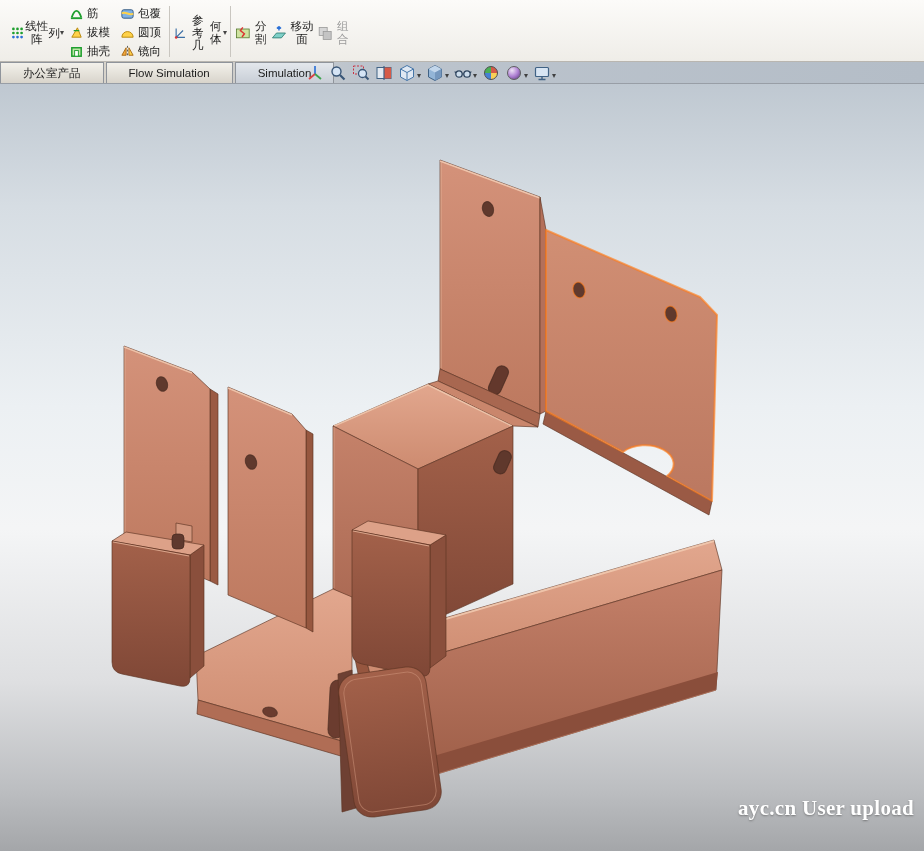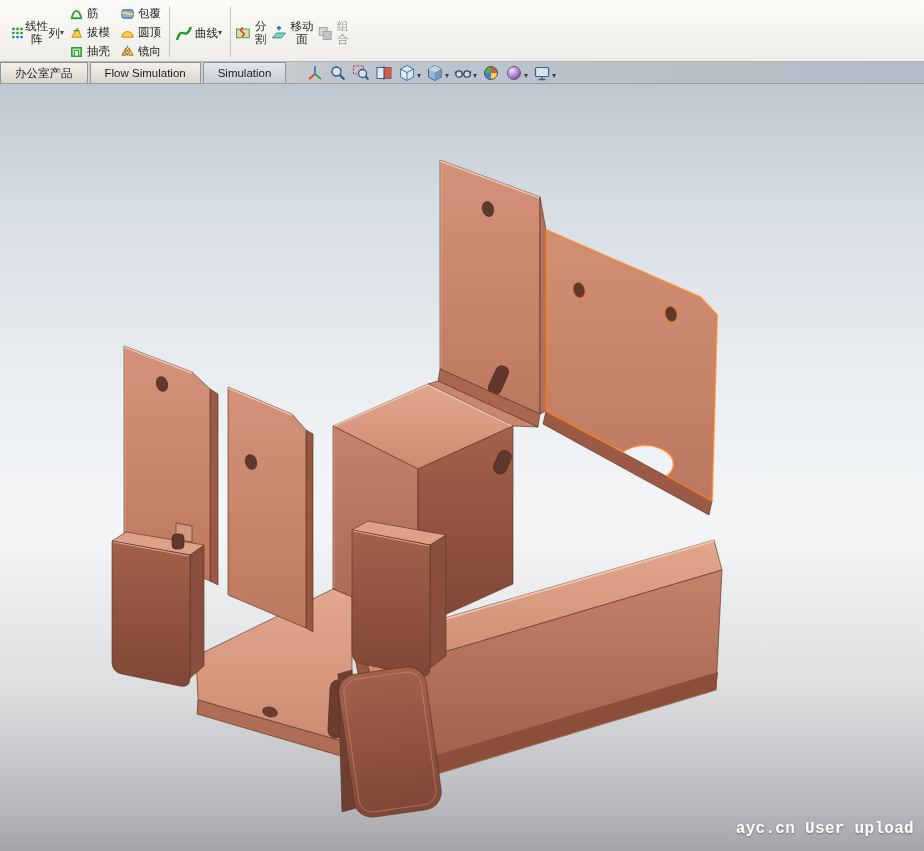--- a/index.html
+++ b/index.html
@@ -20,35 +20,35 @@
   .smallbtn{display:flex;align-items:center;gap:3px;height:19px;padding:0 5px;
             font-size:11.5px;color:#1c1c1c;white-space:nowrap;}
   .smallbtn .ic{width:15px;height:15px;flex:0 0 auto;}
   .sep{width:1px;background:#c9c6c0;margin:4px 3px;}
   .disabled{color:#9b9b9b;justify-content:flex-end;}
 
   
   .tabrow{height:22px;position:relative;display:flex;align-items:stretch;
           background:linear-gradient(to right,#dad6ce 0,#d5d1c9 190px,#bcc4cd 360px,#b4bdc7 100%);
           border-bottom:1px solid #989ea6;box-sizing:border-box;}
-  .tab{padding:0 14px;font-size:11.5px;display:flex;align-items:center;color:#1c1c1c;
+  .tab{padding:0 22px;font-size:11.5px;display:flex;align-items:center;color:#1c1c1c;
        border:1px solid #8f949b;border-bottom:none;margin-right:2px;
        background:linear-gradient(#f3f1eb,#d8d4cb);cursor:default;white-space:nowrap;}
   .tab.active{background:linear-gradient(#e3e7ec,#c8ced6);}
   .hud{position:absolute;left:306px;top:1px;height:20px;display:flex;align-items:center;gap:5px;}
   .hudbtn{display:flex;align-items:center;opacity:.9;cursor:default;}
   .hudbtn svg{width:18px;height:18px;}
   .hudcaret::after{content:"▾";font-size:8px;color:#333;padding-left:1px;}
 
   
   .viewport{position:relative;height:767px;
      background:linear-gradient(180deg,#bfc8d1 0%,#d6dde3 16%,#ecf0f3 42%,#f4f5f6 58%,#dedfe1 78%,#bcbec1 92%,#a4a6a9 100%);}
   .viewport svg.model{position:absolute;left:0;top:0;}
-  .watermark{position:absolute;right:10px;bottom:13px;color:#fff;
-     font-family:Liberation Mono, monospace;font-weight:bold;font-size:16px;
+  .watermark{position:absolute;right:10px;bottom:30px;color:#fff;
+     font-family:Liberation Serif, serif;font-weight:bold;font-size:21px;
      letter-spacing:.3px;text-shadow:0 1px 2px rgba(70,70,70,.55);}
 </style>
 </head>
 <body>
 
 <div class="app">
 
   <div class="cmdbar">
 
     <div class="bigbtn">
@@ -115,28 +115,30 @@
           <polygon points="2,12 6.5,4 6.5,12" fill="#f4a83c" stroke="#a86a14"></polygon>
           <polygon points="14,12 9.5,4 9.5,12" fill="#ffd24a" stroke="#a86a14"></polygon>
           <path d="M8,2 L8,14" stroke="#555" stroke-dasharray="2,2"></path>
         </svg>
         <span>镜向</span>
       </div>
     </div>
 
     <div class="sep"></div>
 
-
     <div class="bigbtn">
       <svg class="ic" viewBox="0 0 22 22">
-        <path d="M4,18 C9,2 12,20 18,5" stroke="#1f9f2f" stroke-width="2.4" fill="none"></path>
-      </svg>
-      <span>曲线</span>
+        <path d="M5,18 L5,4 M5,18 L19,18 M5,18 L16,7" stroke="#3a6ea5" stroke-width="1.8" fill="none"></path>
+        <circle cx="5" cy="18" r="2" fill="#d33"></circle>
+      </svg>
+      <span>参考几</span>
+      <span>何体</span>
       <span class="caret"></span>
     </div>
+
 
     <div class="sep"></div>
 
 
     <div class="bigbtn" style="width:36px">
       <svg class="ic" viewBox="0 0 22 22">
         <rect x="3" y="6" width="16" height="11" fill="#cfe3a0" stroke="#567a2e"></rect>
         <path d="M11,4 l-3,4 l5,4 l-3,4" stroke="#d33" stroke-width="1.8" fill="none"></path>
       </svg>
       <span>分割</span>

